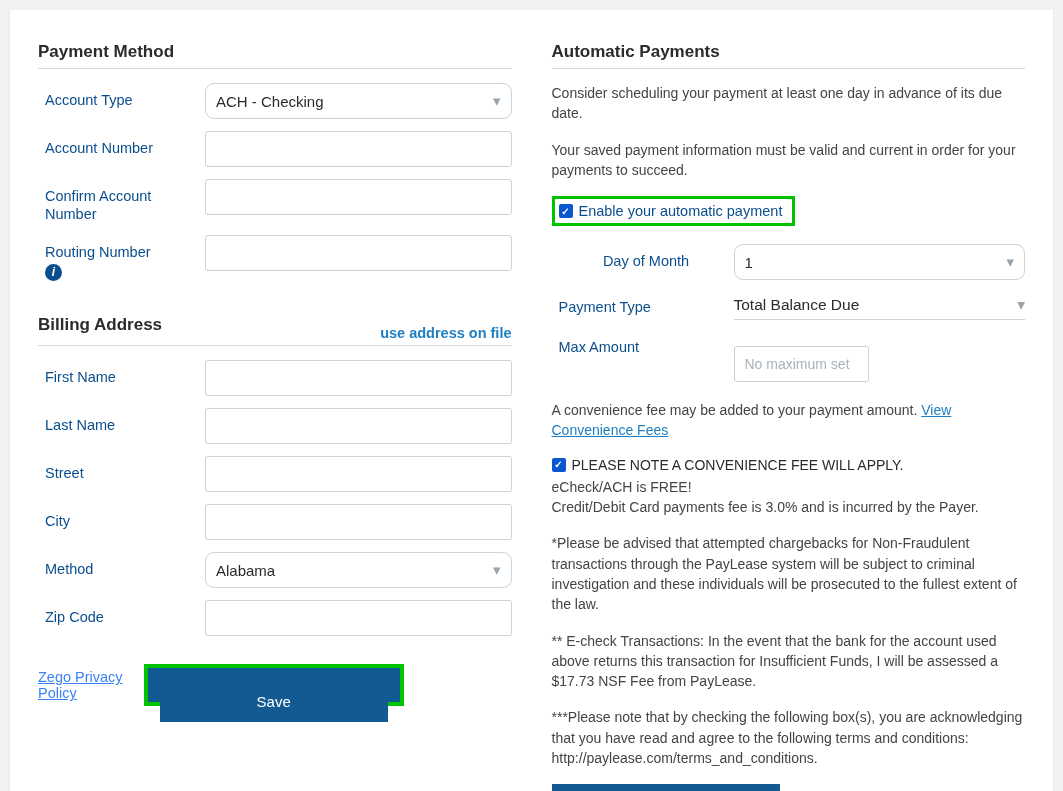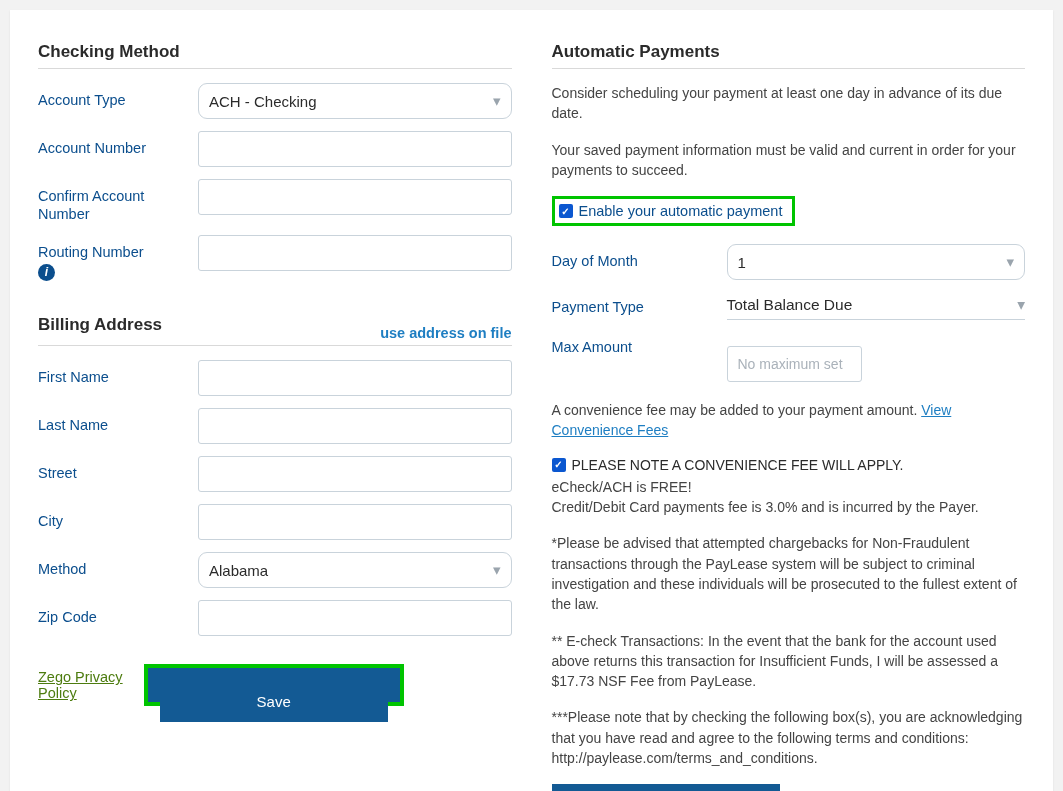--- a/index.html
+++ b/index.html
@@ -34,20 +34,21 @@
   .section-head { display: flex; justify-content: space-between; align-items: flex-end; }
   .section-head a { color: #1e7ec2; font-weight: 600; font-size: 14.5px; text-decoration: none; }
   .field-row { display: flex; align-items: flex-start; margin-bottom: 12px; }
   .field-row.short { margin-bottom: 10px; }
   .label {
     width: 160px;
     color: #0b4e8d;
     font-size: 14.5px;
     padding-top: 8px;
     line-height: 1.25;
+    margin-left: 7px;
   }
   .control { flex: 1; }
   .text-input, .select {
     width: 100%;
     height: 36px;
     border: 1px solid #c9d3db;
     border-radius: 3px;
     background: #fff;
     padding: 0 10px;
     font-size: 15px;
@@ -120,30 +121,30 @@
     cursor: pointer;
     display: inline-flex;
     align-items: center;
     justify-content: center;
   }
   .btn.save { width: 228px; }
   .btn.save-wrap { border: 4px solid #00c400; display:inline-block; padding:12px; }
   .btn.cancel { width: 228px; }
   .footer-row { display: flex; align-items: center; justify-content: space-between; margin-top: 28px; }
   .footer-row .spacer { width: 130px; }
-  .zego-link { color: #4d7c0f; text-decoration: underline; font-size: 14.5px; }
+  .zego-link { color: #3b82f6; text-decoration: underline; font-size: 14.5px; }
 </style>
 </head>
 <body>
 
 <div class="card">
   <div class="cols">
 
     <div class="col">
-      <h2>Checking Method</h2>
+      <h2>Payment Method</h2>
       <hr class="rule">
 
       <div class="field-row">
         <div class="label">Account Type</div>
         <div class="control">
           <div class="select">
             <span>ACH - Checking</span>
             <span class="chev">▾</span>
           </div>
         </div>
@@ -220,21 +221,21 @@
       <p class="p">Your saved payment information must be valid and current in order for your payments to succeed.</p>
 
       <div style="margin-bottom:18px;">
         <span class="green-box">
           <span class="cb">✓</span>
           <span class="check-label">Enable your automatic payment</span>
         </span>
       </div>
 
       <div class="field-row short">
-        <div class="label" style="width:175px;">Day of Month</div>
+        <div class="label" style="width:175px;text-align:center;">Day of Month</div>
         <div class="control">
           <div class="select">
             <span>1</span>
             <span class="chev">▾</span>
           </div>
         </div>
       </div>
 
       <div class="field-row short">
         <div class="label" style="width:175px;">Payment Type</div>

